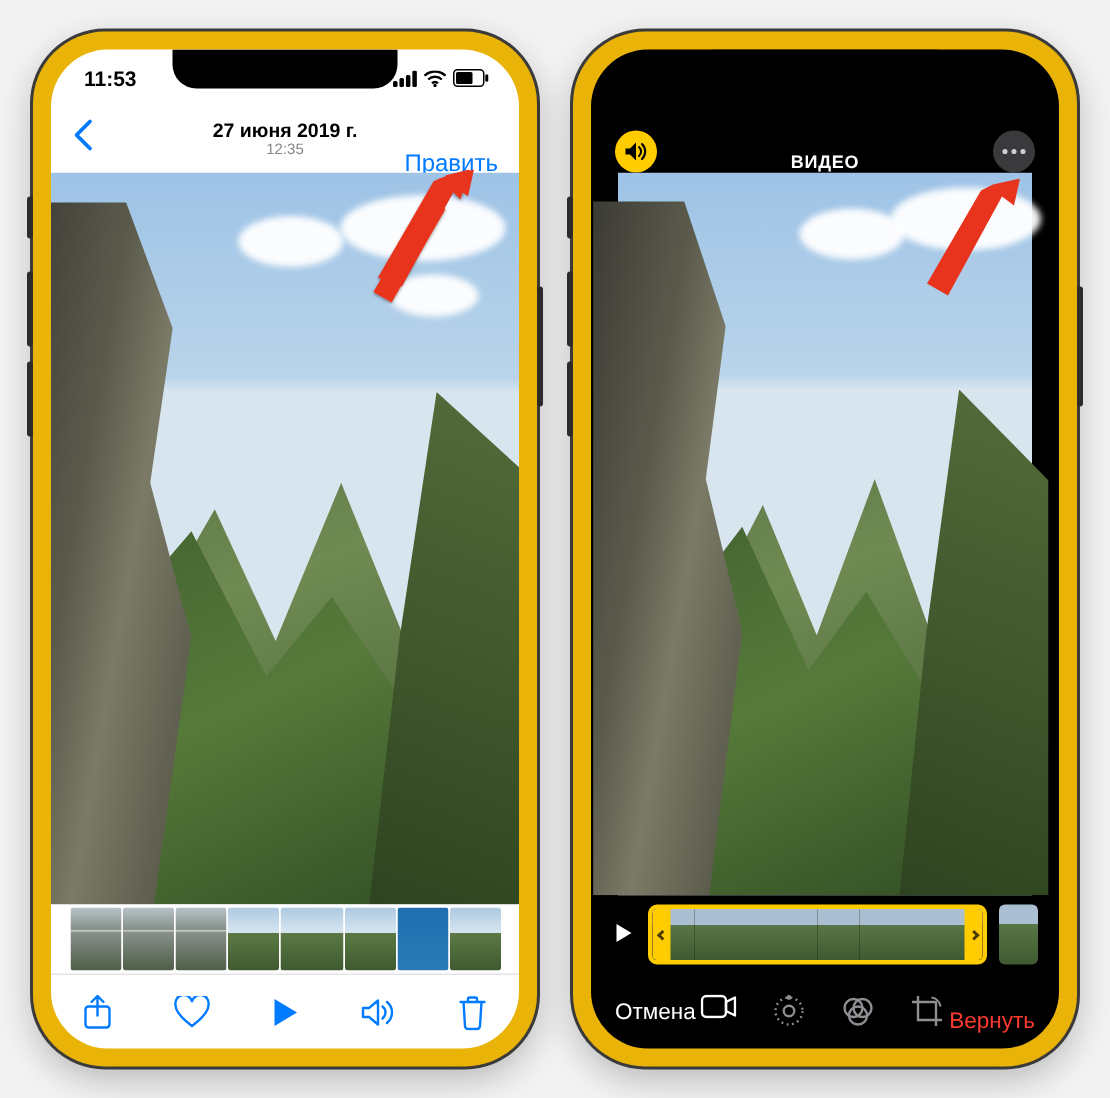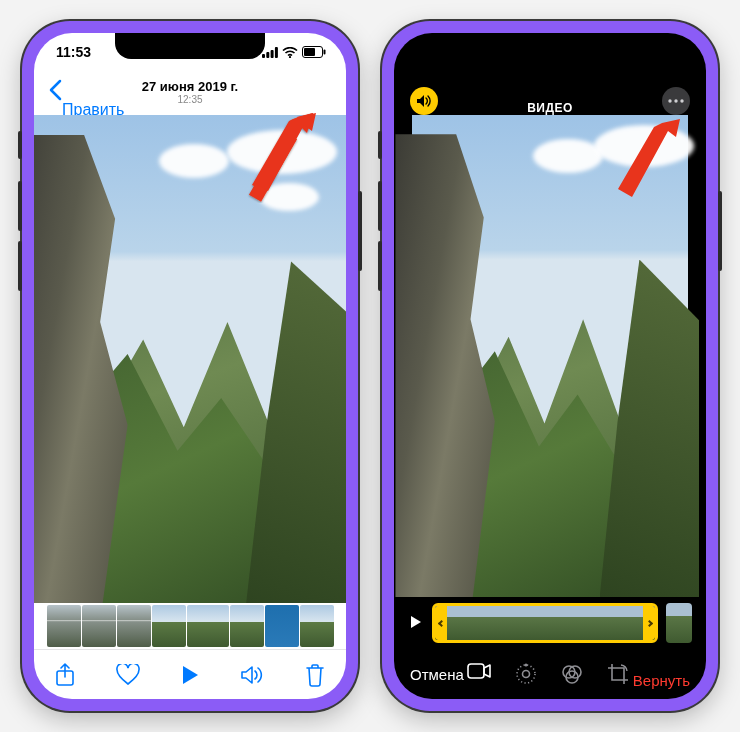--- a/index.html
+++ b/index.html
@@ -11,21 +11,21 @@
     overflow: hidden;
   }
   .stage {
     position: absolute; inset: 0;
     display: flex; justify-content: center; align-items: center;
     gap: 24px;
   }
   
   .phone {
     width: 336px; height: 690px;
-    background: #8b5cf6;
+    background: #eab308;
     border-radius: 48px;
     position: relative;
     box-shadow: 0 0 0 2px #3a3a3a, 0 8px 24px rgba(0,0,0,.25);
     padding: 12px;
   }
   .phone .side-btn {
     position: absolute; background:#2b2b2b; border-radius:2px;
   }
   .phone .sb-left1 { left:-4px; top:110px; width:4px; height:28px; }
   .phone .sb-left2 { left:-4px; top:160px; width:4px; height:50px; }
@@ -53,21 +53,21 @@
   .statusbar {
     height: 38px; display:flex; justify-content:space-between;
     align-items:center; padding: 0 20px 0 22px;
     font-size:14px; font-weight:600;
   }
   .statusbar .right-icons { display:flex; gap:4px; align-items:center; }
 
   
   .navbar {
     height: 44px; display:flex; align-items:center;
-    justify-content:flex-start; padding:0 14px;
+    justify-content:space-between; padding:0 14px;
     position:relative;
   }
   .nav-title {
     position:absolute; left:50%; top:50%;
     transform:translate(-50%,-50%); text-align:center;
     line-height:1.1;
   }
   .nav-title .date { font-size:13px; font-weight:600; }
   .nav-title .time { font-size:10px; color:#888; }
   .nav-back { color:#007aff; font-size:22px; font-weight:300; }

